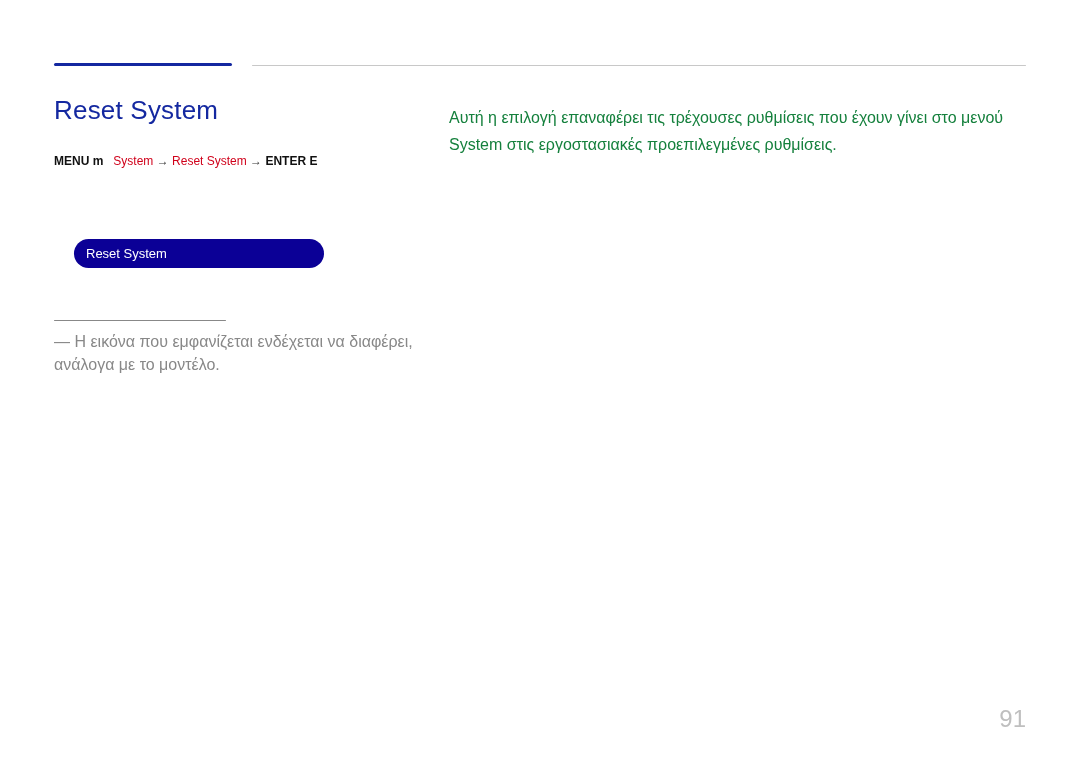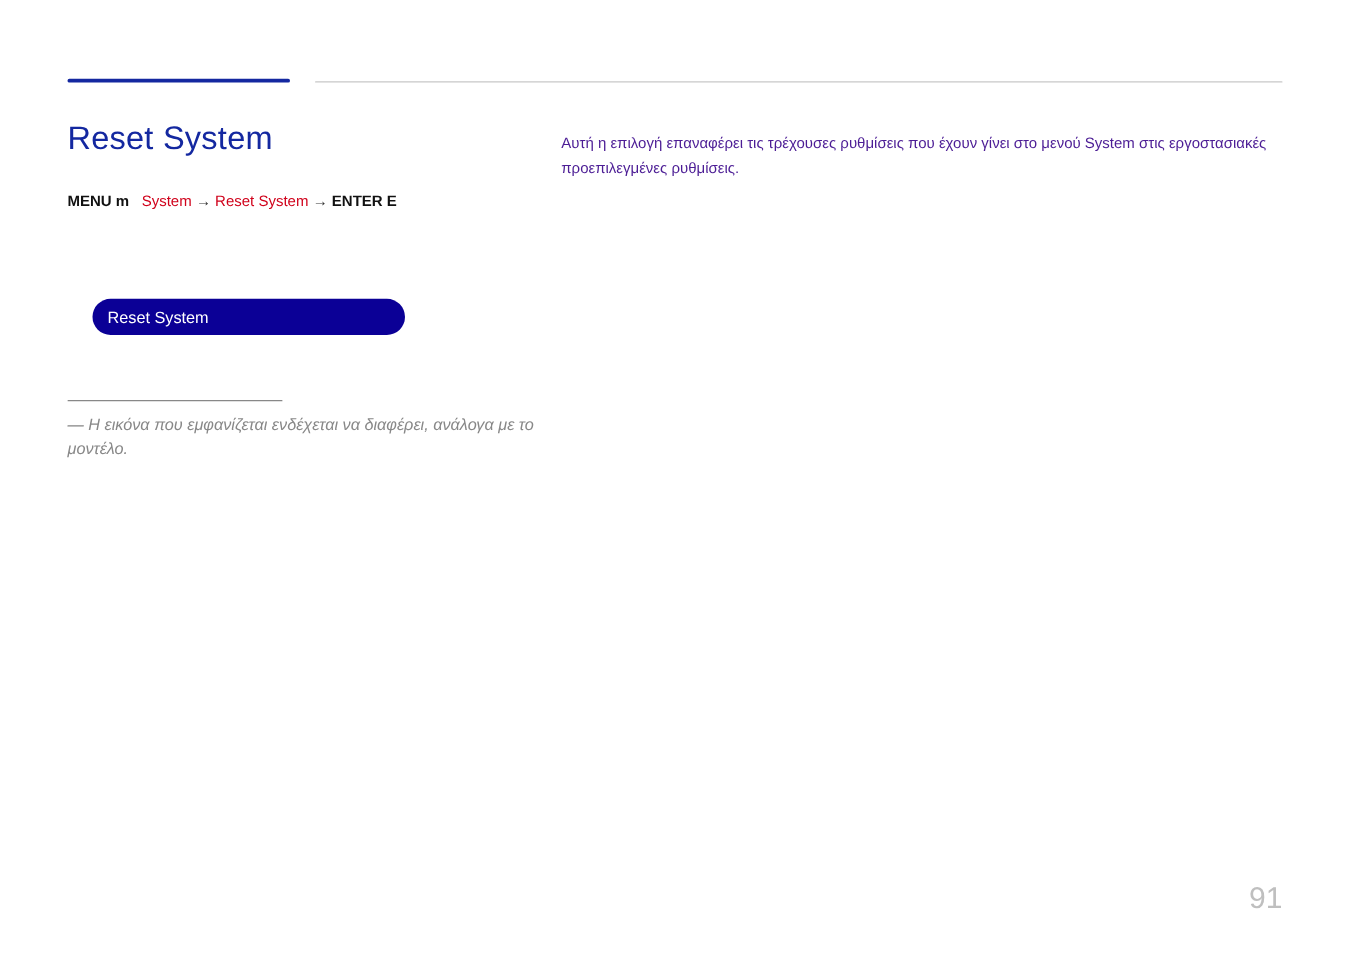--- a/index.html
+++ b/index.html
@@ -77,28 +77,27 @@
     margin-left: 20px;
     margin-bottom: 52px;
   }
   .footnote-rule {
     width: 172px;
     height: 1px;
     background: #888;
     margin-bottom: 10px;
   }
   .footnote {
-    font-size: 13px;
+    font-size: 16px;
     color: #888888;
     line-height: 1.4;
-    font-style: italic;
   }
   .description {
-    font-size: 12px;
-    color: #4c1d95;
+    font-size: 16px;
+    color: #15803d;
     line-height: 1.7;
     padding-top: 8px;
   }
   .page-number {
     position: absolute;
     bottom: 30px;
     right: 54px;
     font-size: 24px;
     color: #bfbfbf;
     font-weight: 400;

